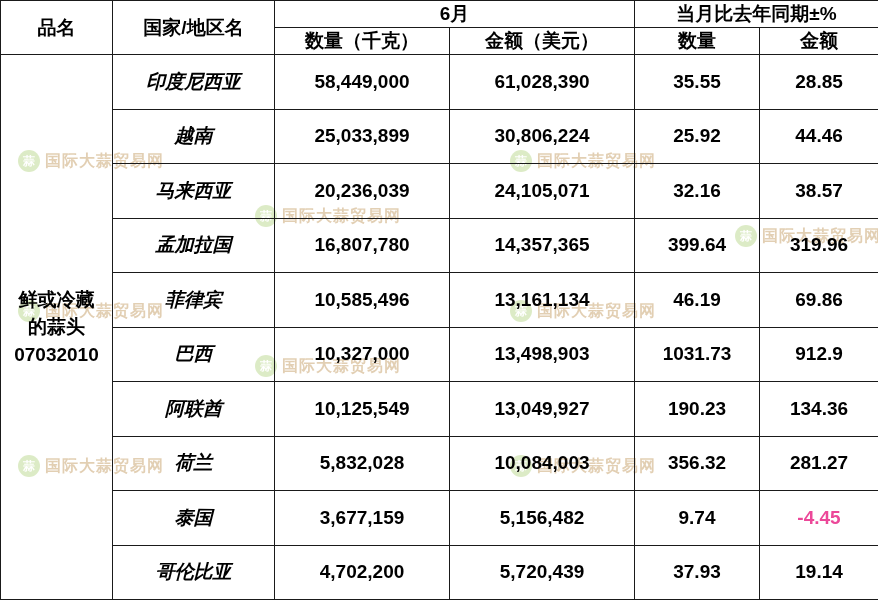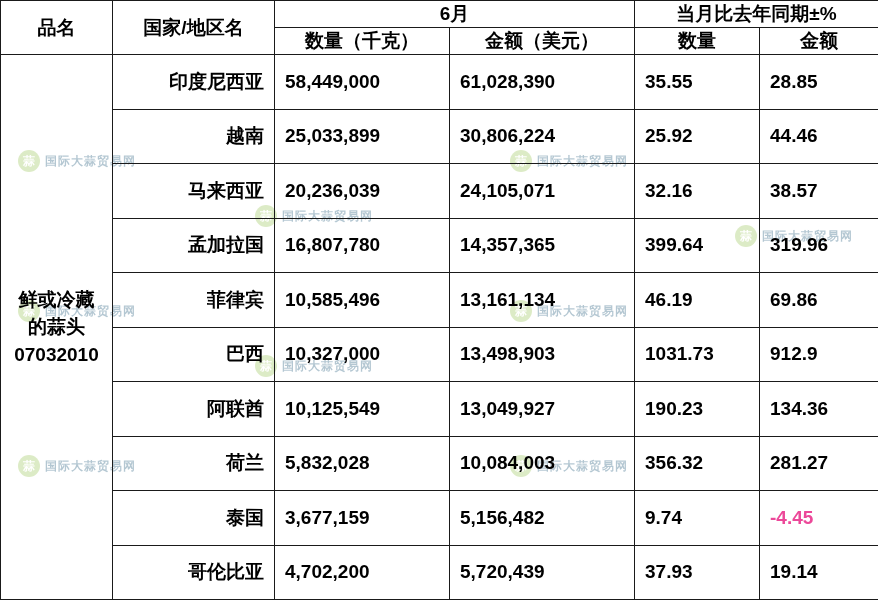--- a/index.html
+++ b/index.html
@@ -42,27 +42,28 @@
     vertical-align: middle;
   }
   td.product-cell {
     text-align: center;
     vertical-align: middle;
     font-size: 19px;
     line-height: 1.45;
     width: 112px;
   }
   td.country-cell {
-    text-align: right;
+    text-align: center;
     vertical-align: middle;
     font-size: 19px;
     width: 162px;
+    font-style: italic;
   }
   td.num {
-    text-align: left;
+    text-align: center;
     vertical-align: middle;
     font-size: 19px;
   }
   td.neg {
     color: #ec4899;
   }
   col.c-product { width: 112px; }
   col.c-country { width: 162px; }
   col.c-qty     { width: 175px; }
   col.c-amt     { width: 185px; }
@@ -93,22 +94,22 @@
     border-radius: 50%;
     background: #8fbf45;
     color: #ffffff;
     font-size: 12px;
     line-height: 22px;
     text-align: center;
     font-weight: bold;
     flex: none;
   }
   .wm .wm-text {
-    font-size: 12px;
-    color: #0c4a6e;
+    font-size: 16px;
+    color: #a16207;
     font-weight: bold;
     letter-spacing: 1px;
   }
 </style>
 </head>
 <body>
 
 <div id="sheet">
 
   <div class="wm-layer">

